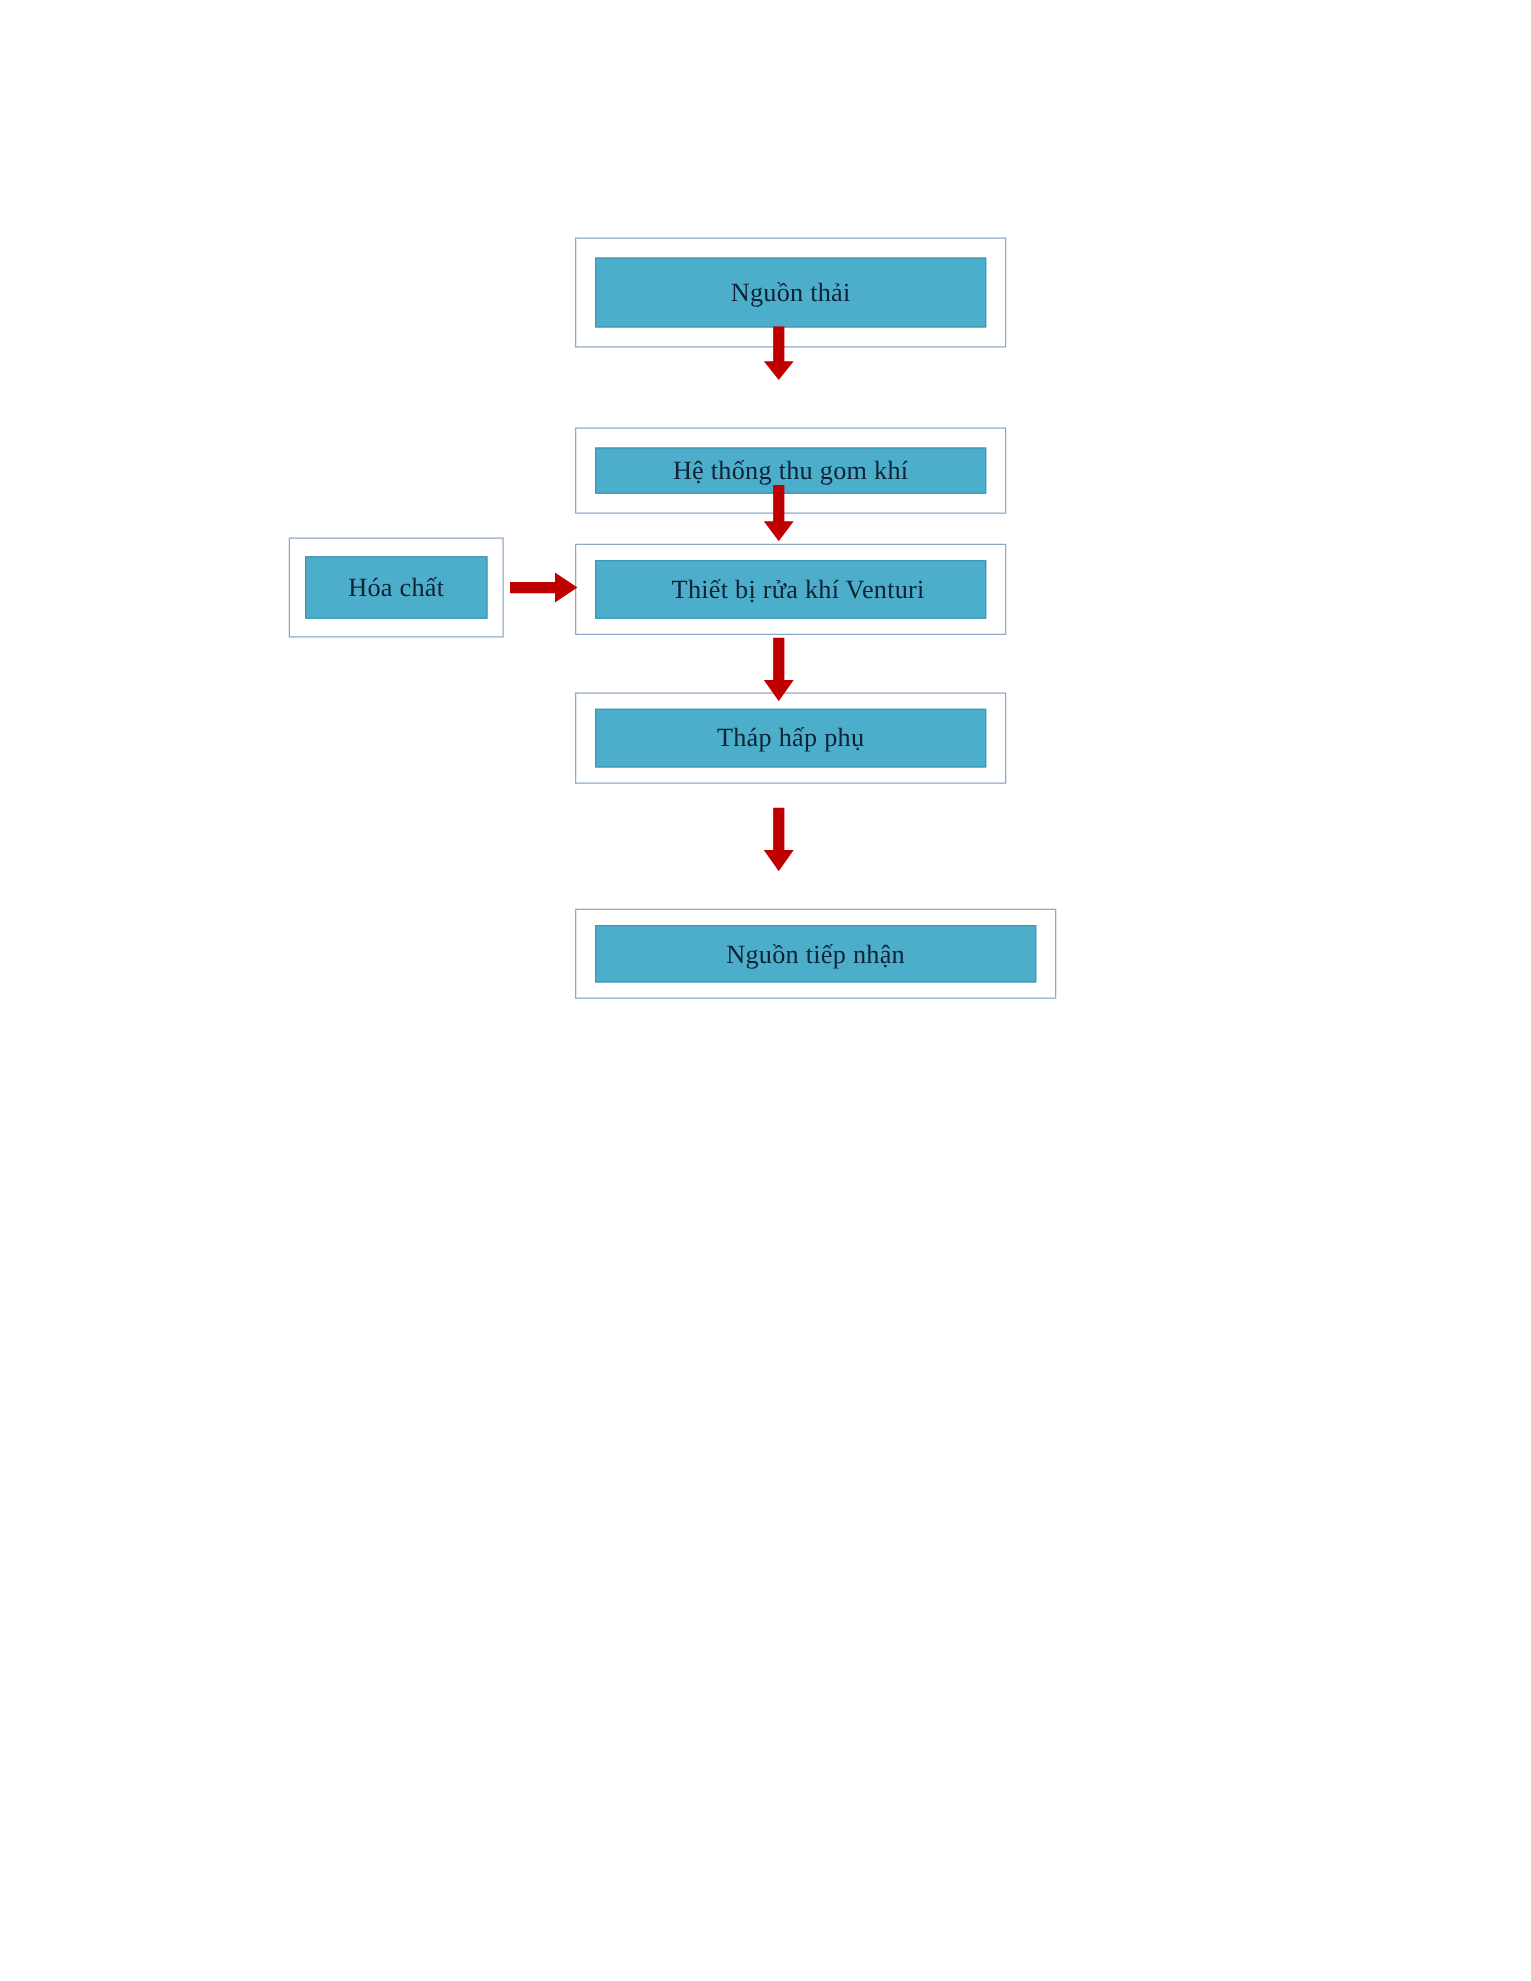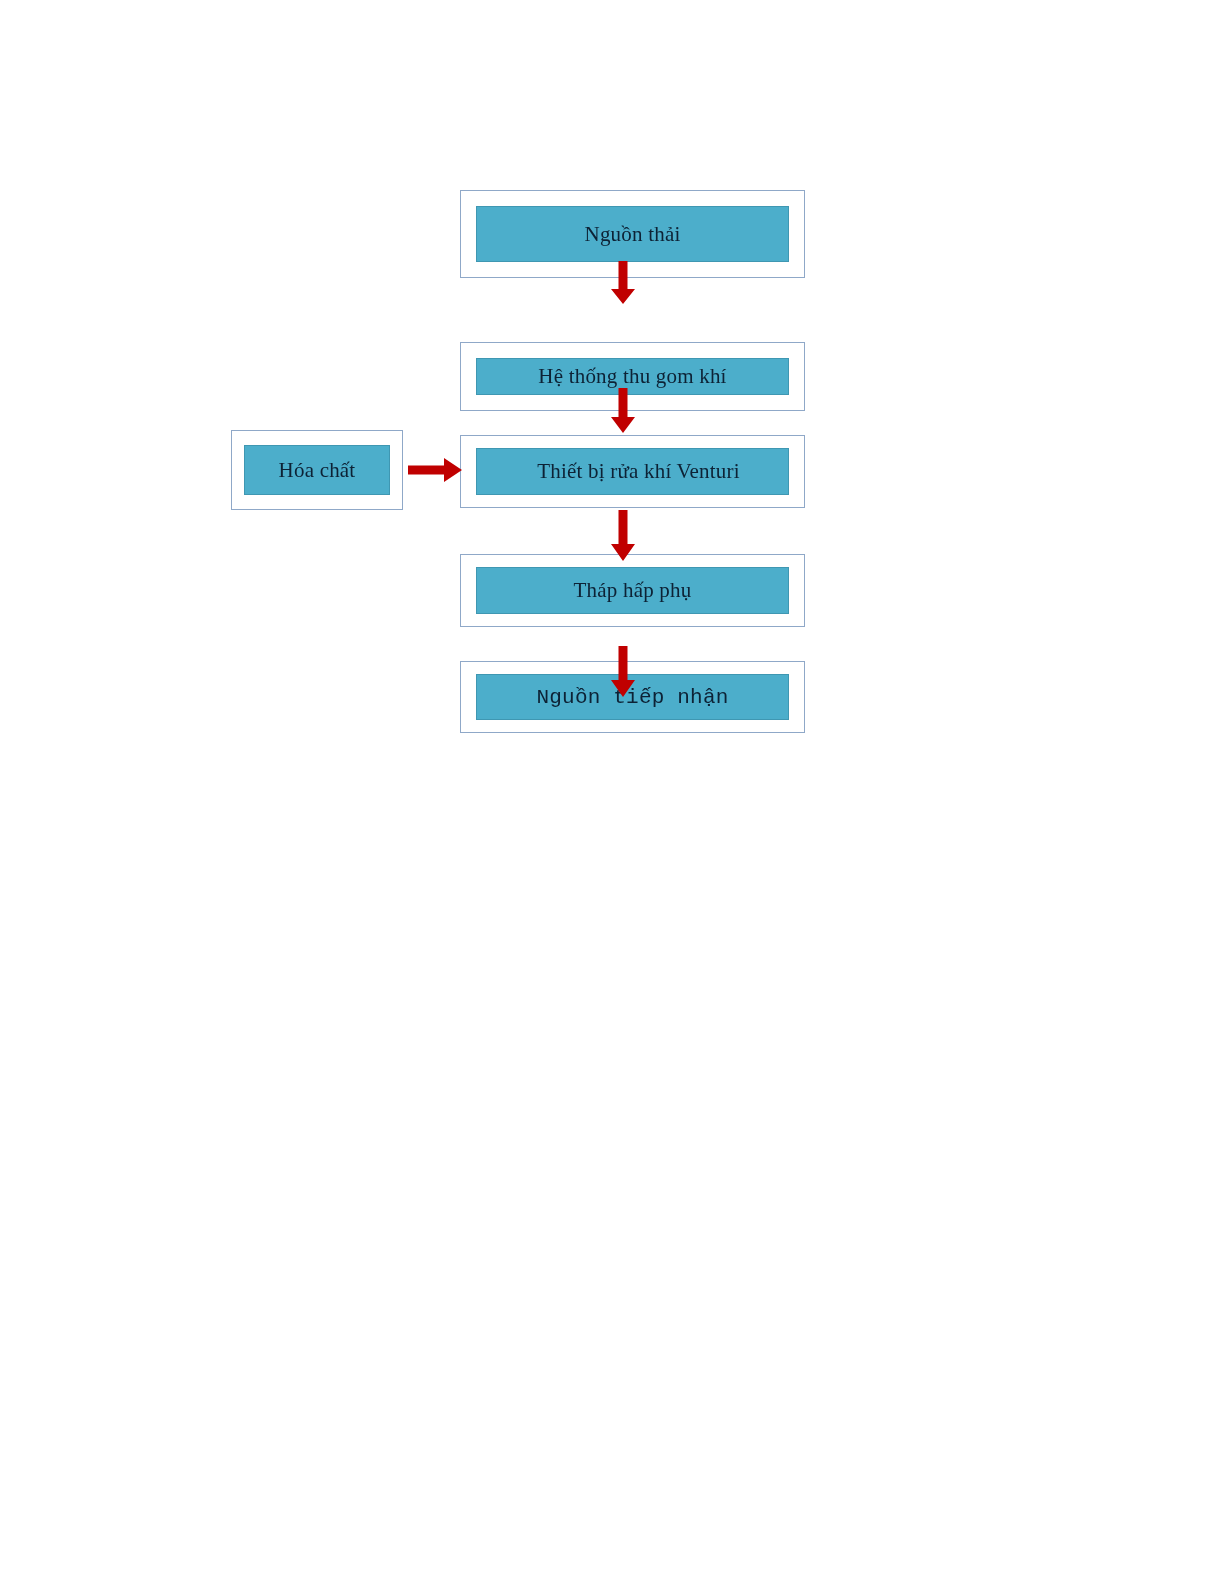--- a/index.html
+++ b/index.html
@@ -86,21 +86,21 @@
       <span class="label">Thiết bị rửa khí Venturi</span>
     </div>
   </div>
 
   <div class="node" style="left:460px; top:554px; width:345px; height:73px;">
     <div class="plate" style="width:calc(100% - 30px); height:calc(100% - 24px);">
       <span class="label">Tháp hấp phụ</span>
     </div>
   </div>
 
-  <div class="node" style="left:460px; top:661px; width:345px; height:72px;font-family:Liberation Mono, monospace;">
+  <div class="node" style="left:460px; top:727px; width:385px; height:72px;">
     <div class="plate" style="width:calc(100% - 30px); height:calc(100% - 24px);">
       <span class="label">Nguồn tiếp nhận</span>
     </div>
   </div>
 
   <div class="arrow" style="left:608px; top:261px; width:30px; height:44px;">
     <svg width="30" height="44" viewBox="0 0 30 44">
       <polygon points="10.5,0 19.5,0 19.5,28 27,28 15,43 3,28 10.5,28" fill="#C00000"></polygon>
     </svg>
   </div>

